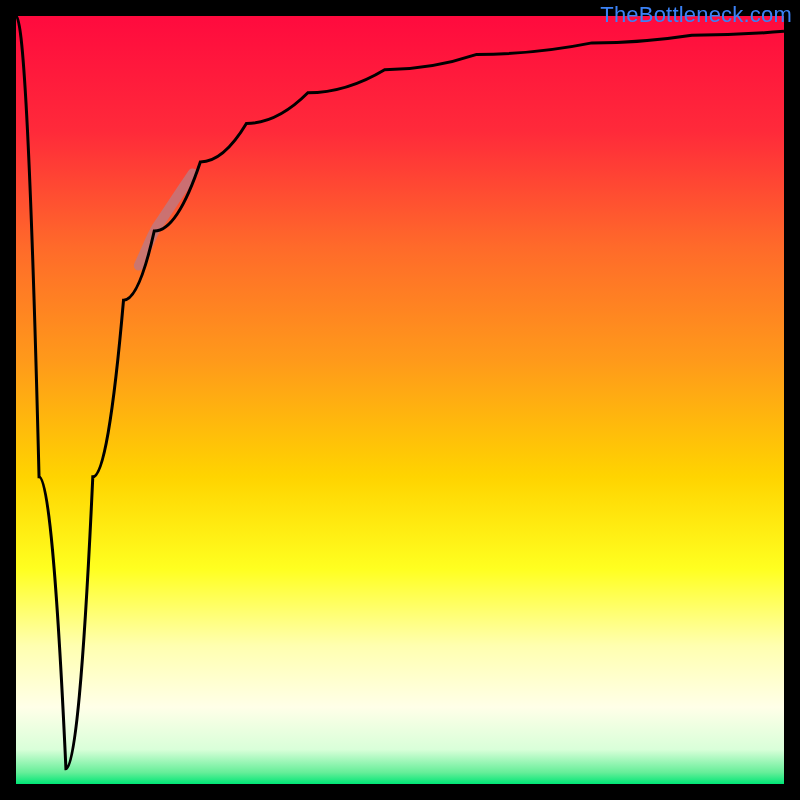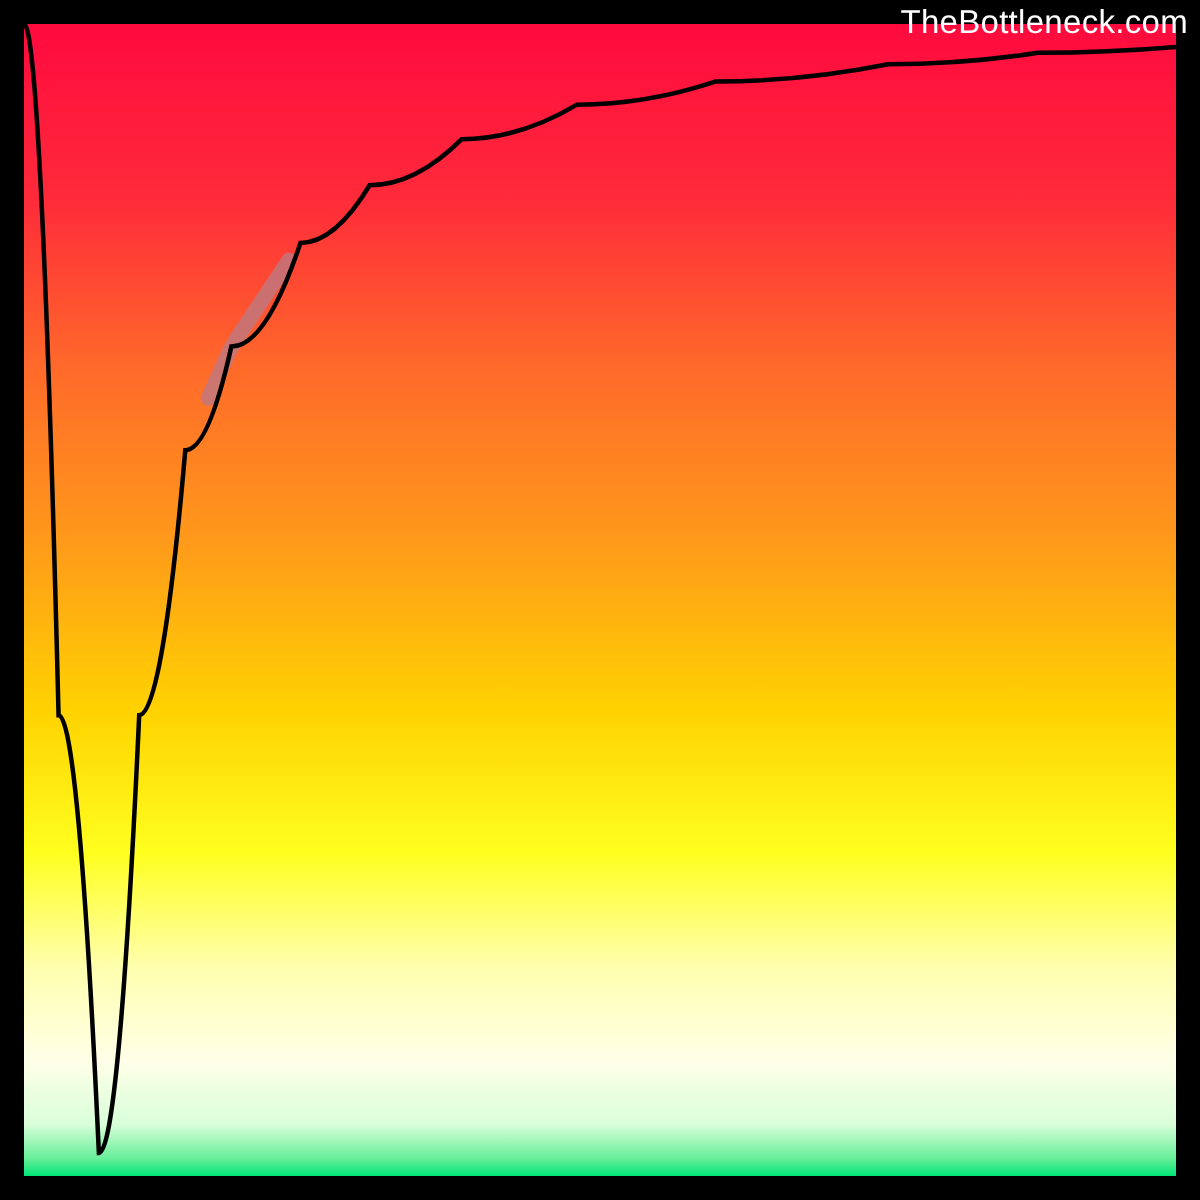--- a/index.html
+++ b/index.html
@@ -49,21 +49,21 @@
     stroke: #000;
     stroke-width: 3;
     fill: none;
   }
   .watermark {
     position: absolute;
     top: 2px;
     right: 8px;
     font-family: Arial, Helvetica, sans-serif;
     font-size: 22px;
-    color: #ffffff;
+    color: #3b82f6;
     letter-spacing: 0.2px;
     user-select: none;
   }
 </style>
 </head>
 <body>
 
 <div class="frame">
   <div class="plot-area">
     <svg class="gradient-bg" viewBox="0 0 768 768" preserveAspectRatio="none">

